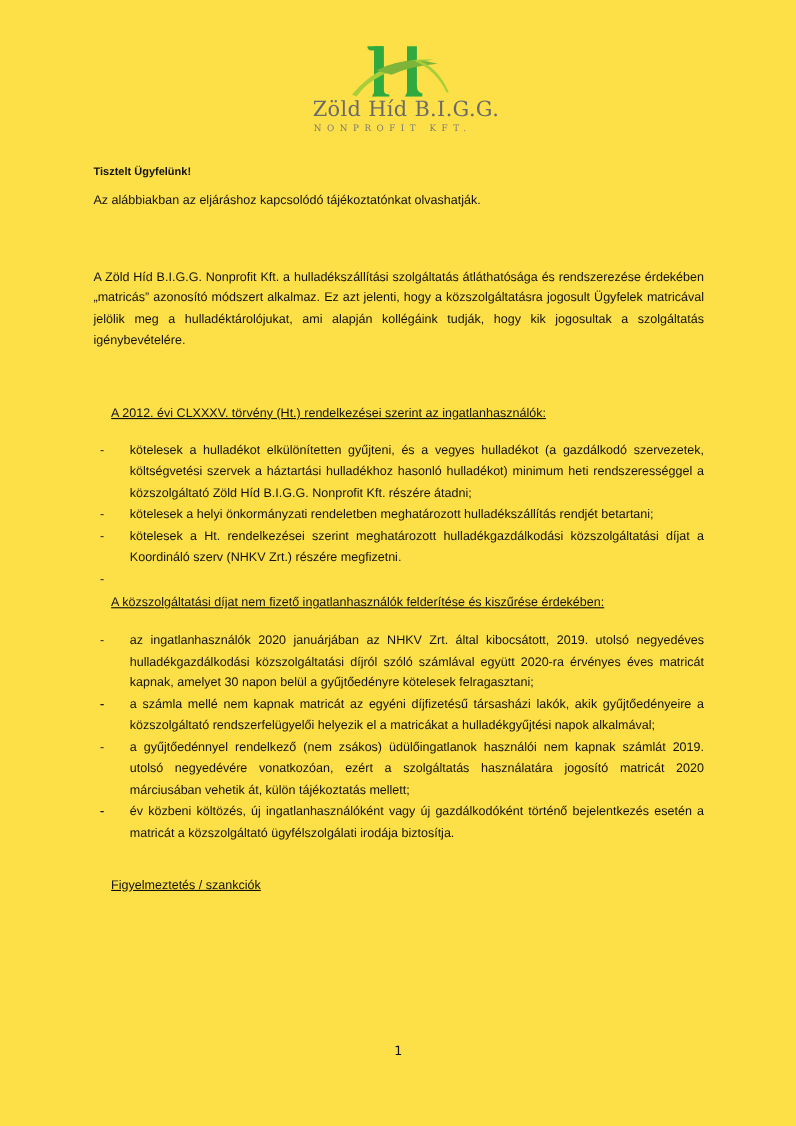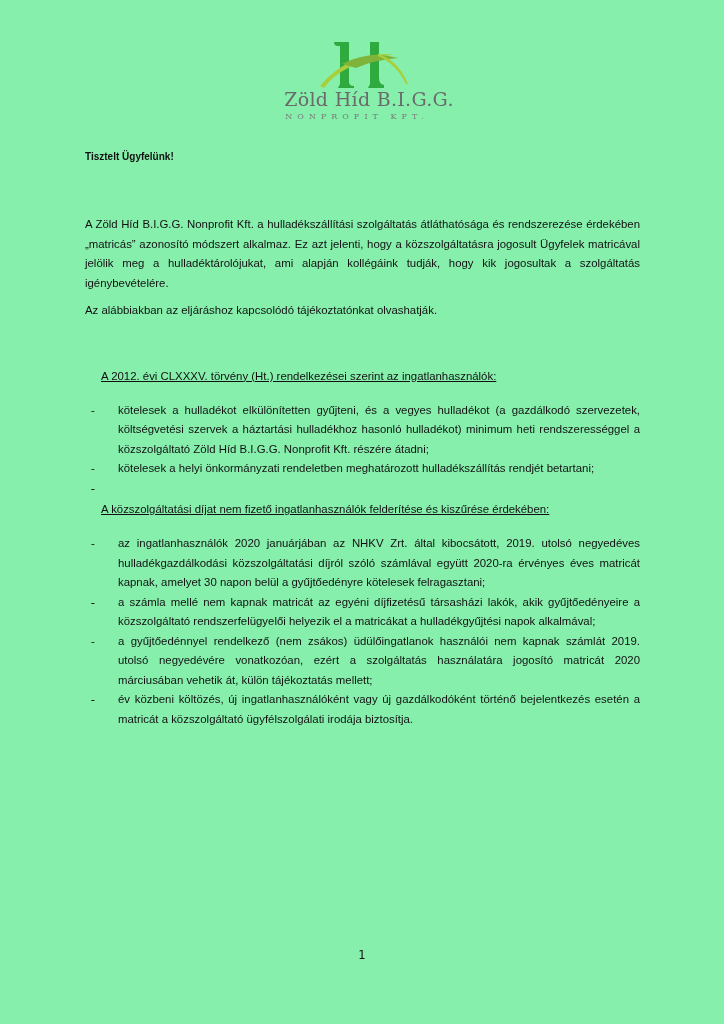--- a/index.html
+++ b/index.html
@@ -13,21 +13,21 @@
       position: relative;
       overflow: hidden;
       font-family: "Liberation Sans", "DejaVu Sans", sans-serif;
       color: #111111;
       font-size: 11.3px;
     }
     .page {
       position: absolute;
       left: 0; top: 0;
       width: 724px; height: 1024px;
-      background: #86efac;
+      background: #fde047;
     }
     
     .logo {
       position: absolute;
       left: 270px;
       top: 38px;
       width: 190px;
       height: 92px;
     }
     .logo svg { position: absolute; left: 48px; top: 0; }
@@ -131,37 +131,38 @@
       <path d="M24 26 Q52 12 80 20 Q56 22 38 30 Z" fill="#7fb43a"></path>
       <path d="M60 16 Q80 22 90 46 L88 46 Q78 26 60 18 Z" fill="#a8cf3a"></path>
     </svg>
     <div class="logo-name">Zöld Híd B.I.G.G.</div>
     <div class="logo-sub">NONPROFIT KFT.</div>
   </div>
 
   <div class="content">
     <p class="greeting">Tisztelt Ügyfelünk!</p>
 
+    <p class="body intro2">Az alábbiakban az eljáráshoz kapcsolódó tájékoztatónkat olvashatják.</p>
     <p class="body intro">A Zöld Híd B.I.G.G. Nonprofit Kft. a hulladékszállítási szolgáltatás átláthatósága és rendszerezése érdekében „matricás” azonosító módszert alkalmaz. Ez azt jelenti, hogy a közszolgáltatásra jogosult Ügyfelek matricával jelölik meg a hulladéktárolójukat, ami alapján kollégáink tudják, hogy kik jogosultak a szolgáltatás igénybevételére.</p>
-    <p class="body intro2">Az alábbiakban az eljáráshoz kapcsolódó tájékoztatónkat olvashatják.</p>
 
     <p class="heading h1">A 2012. évi CLXXXV. törvény (Ht.) rendelkezései szerint az ingatlanhasználók:</p>
     <ul class="dash">
       <li><span class="dash-mark">-</span><span>kötelesek a hulladékot elkülönítetten gyűjteni, és a vegyes hulladékot (a gazdálkodó szervezetek, költségvetési szervek a háztartási hulladékhoz hasonló hulladékot) minimum heti rendszerességgel a közszolgáltató Zöld Híd B.I.G.G. Nonprofit Kft. részére átadni;</span></li>
       <li><span class="dash-mark">-</span><span>kötelesek a helyi önkormányzati rendeletben meghatározott hulladékszállítás rendjét betartani;</span></li>
-      <li><span class="dash-mark">-</span></li>
+      <li><span class="dash-mark">-</span><span>kötelesek a Ht. rendelkezései szerint meghatározott hulladékgazdálkodási közszolgáltatási díjat a Koordináló szerv (NHKV Zrt.) részére megfizetni.</span></li>
       <li><span class="dash-mark">-</span><span>&nbsp;</span>&nbsp;</li>
     </ul>
 
     <p class="heading h2">A közszolgáltatási díjat nem fizető ingatlanhasználók felderítése és kiszűrése érdekében:</p>
     <ul class="dash list2">
       <li><span class="dash-mark">-</span><span>az ingatlanhasználók 2020 januárjában az NHKV Zrt. által kibocsátott, 2019. utolsó negyedéves hulladékgazdálkodási közszolgáltatási díjról szóló számlával együtt 2020-ra érvényes éves matricát kapnak, amelyet 30 napon belül a gyűjtőedényre kötelesek felragasztani;</span></li>
       <li><span class="dash-mark">-</span></li>
       <li><span class="dash-mark">-</span><span>a számla mellé nem kapnak matricát az egyéni díjfizetésű társasházi lakók, akik gyűjtőedényeire a közszolgáltató rendszerfelügyelői helyezik el a matricákat a hulladékgyűjtési napok alkalmával;</span></li>
       <li><span class="dash-mark">-</span><span>a gyűjtőedénnyel rendelkező (nem zsákos) üdülőingatlanok használói nem kapnak számlát 2019. utolsó negyedévére vonatkozóan, ezért a szolgáltatás használatára jogosító matricát 2020 márciusában vehetik át, külön tájékoztatás mellett;</span></li>
       <li><span class="dash-mark">-</span></li>
       <li><span class="dash-mark">-</span><span>év közbeni költözés, új ingatlanhasználóként vagy új gazdálkodóként történő bejelentkezés esetén a matricát a közszolgáltató ügyfélszolgálati irodája biztosítja.</span></li>
     </ul>
 
+    <p class="heading h3">Figyelmeztetés / szankciók</p>
   </div>
 
   <div class="page-number">1</div>
 </div>
 
 </body></html>

